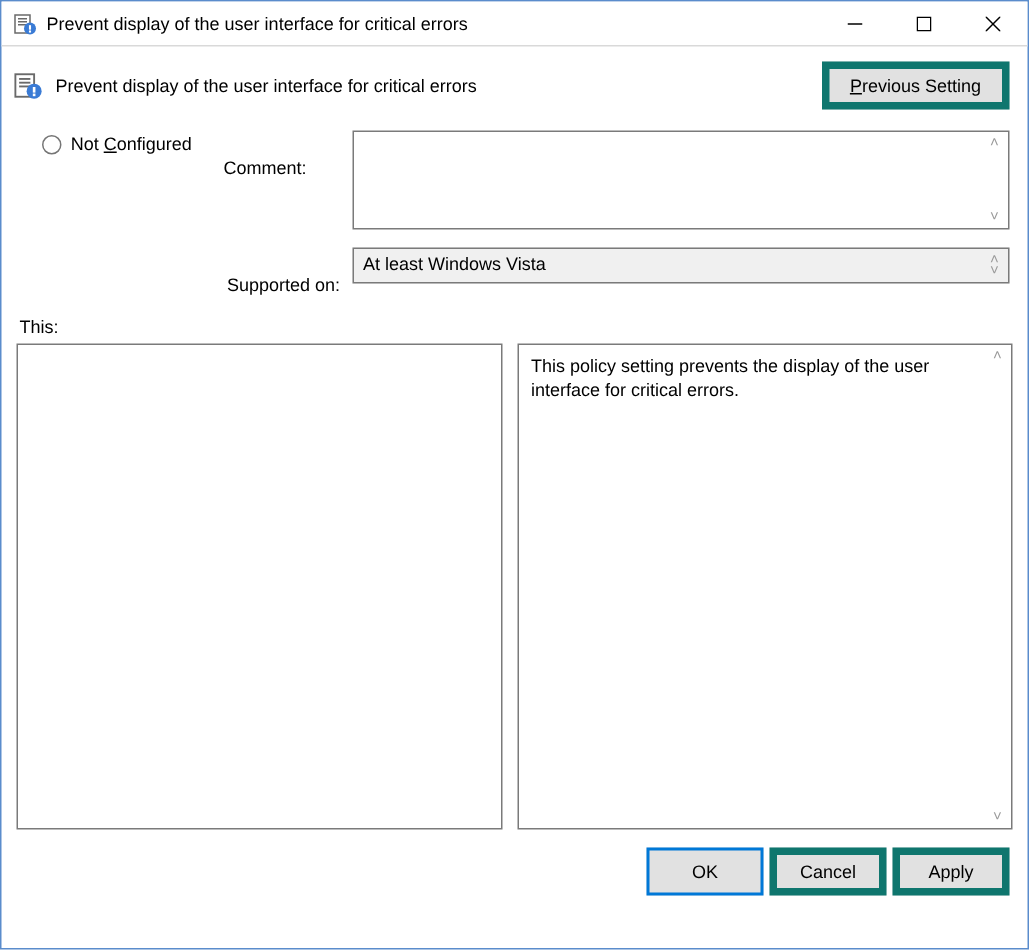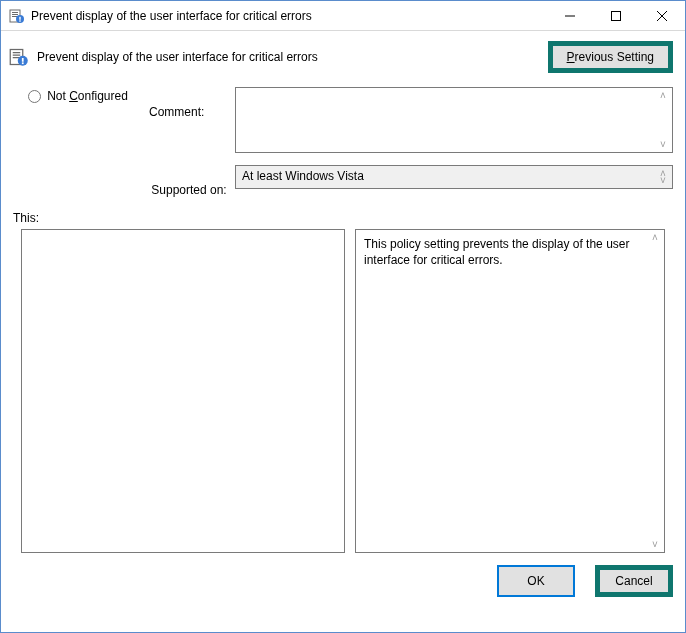--- a/index.html
+++ b/index.html
@@ -93,39 +93,39 @@
   }
   
   .split-labels {
     display:flex;
     padding: 6px 12px 4px 12px;
     gap: 10px;
   }
   .split-labels > div:first-child { width: 324px; }
   .split {
     display:flex;
-    padding: 0 20px;
+    padding: 0 10px;
     gap: 10px;
     height: 324px;
   }
   .pane {
     border: 1px solid #7a7a7a;
     background:#fff;
     flex:1;
     position: relative;
     font-size:12px;
   }
   .pane.options { width:324px; flex:0 0 324px; }
   .pane.help { padding: 6px 16px 6px 8px; }
   .help-text p { margin:0 0 12px 0; line-height:1.35; }
   
   .footer {
     display:flex;
     justify-content:flex-end;
-    gap:20px;
+    gap:4px;
     padding: 12px 12px 10px 12px;
   }
   .footer .btn { width: 78px; padding:4px 0; text-align:center; }
   .footer .btn.default { border: 1px solid #0078d7; box-shadow: inset 0 0 0 1px #0078d7; }
 </style>
 </head>
 <body>
 
 <div class="titlebar">
   <span class="app-icon">
@@ -208,13 +208,14 @@
       <p>This policy setting prevents the display of the user interface for critical errors.</p>
     </div>
     <span class="scrollhint up">˄</span>
     <span class="scrollhint down">˅</span>
   </div>
 </div>
 
 <div class="footer">
   <button class="btn default">OK</button>
   <button class="btn">Cancel</button>
+  <button class="btn">Apply</button>
 </div>
 
 </body></html>

